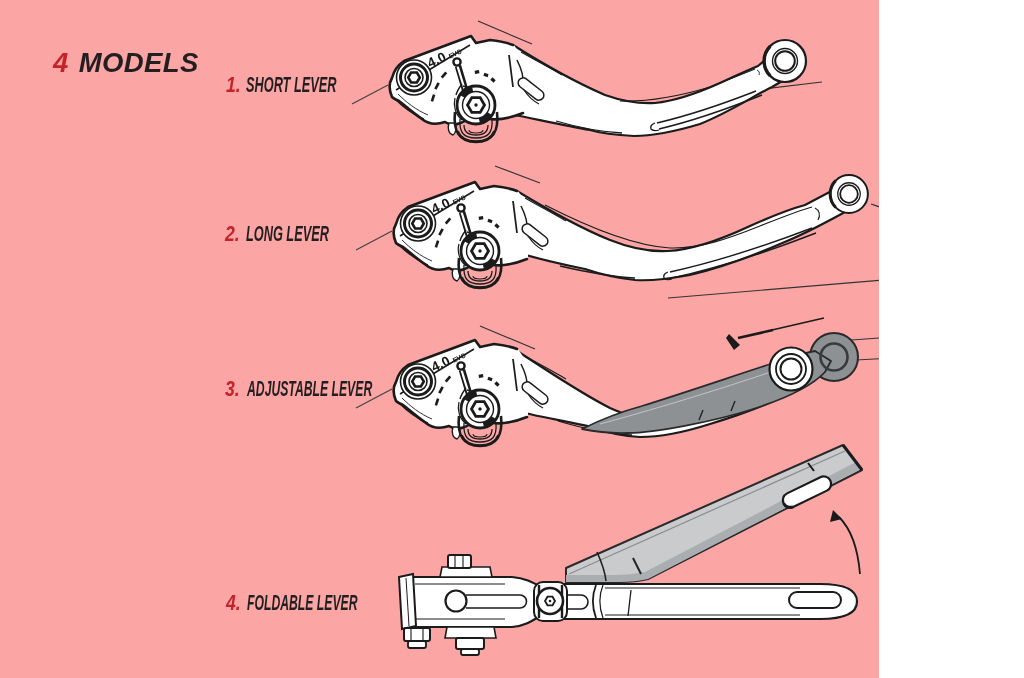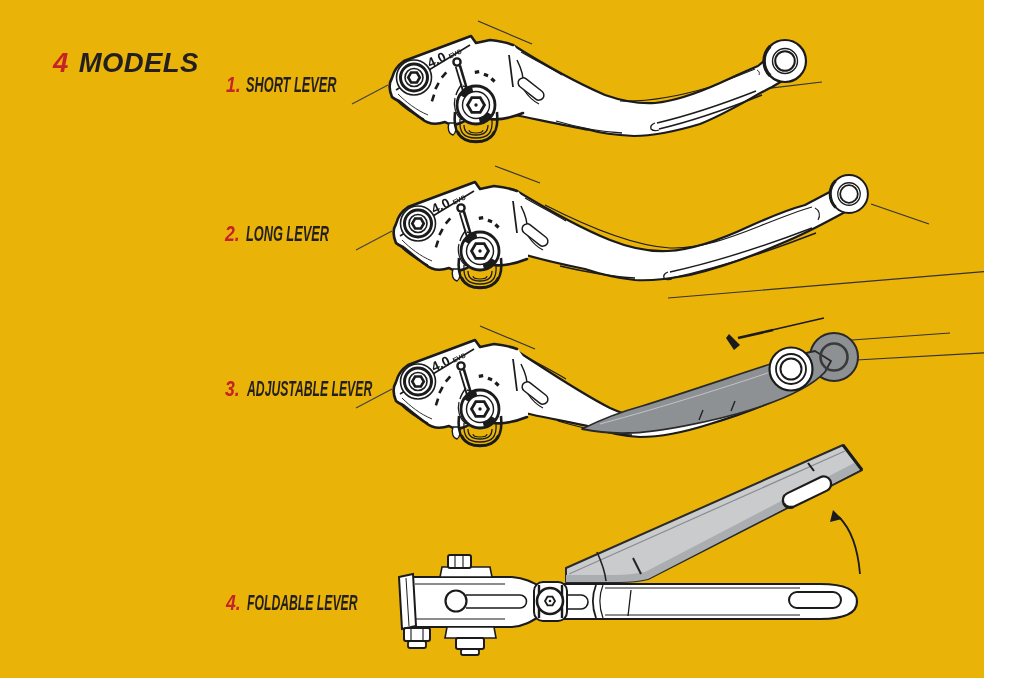--- a/index.html
+++ b/index.html
@@ -1,16 +1,16 @@
 <!DOCTYPE html>
 <html><head>
 <meta charset="utf-8">
 <style>
   html,body{margin:0;padding:0;background:#ffffff;}
-  #page{position:relative;width:984px;height:678px;background:#eab308;overflow:hidden;
+  #page{position:relative;width:879px;height:678px;background:#fca5a5;overflow:hidden;
         font-family:"Liberation Sans",sans-serif;}
   svg text{font-family:"Liberation Sans",sans-serif;}
 </style>
 </head>
 <body>
 <div id="page">
 <svg width="1024" height="678" viewBox="0 0 1024 678">
 <defs>
 <g id="pivot">
 

